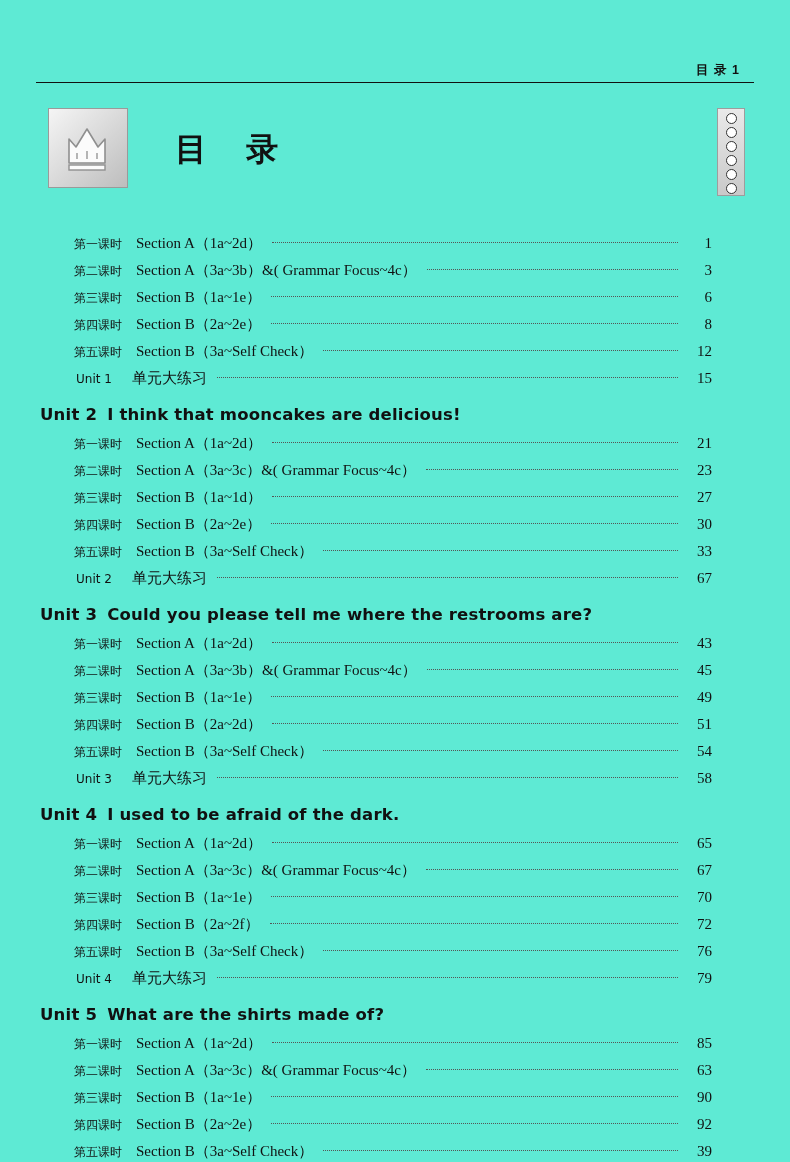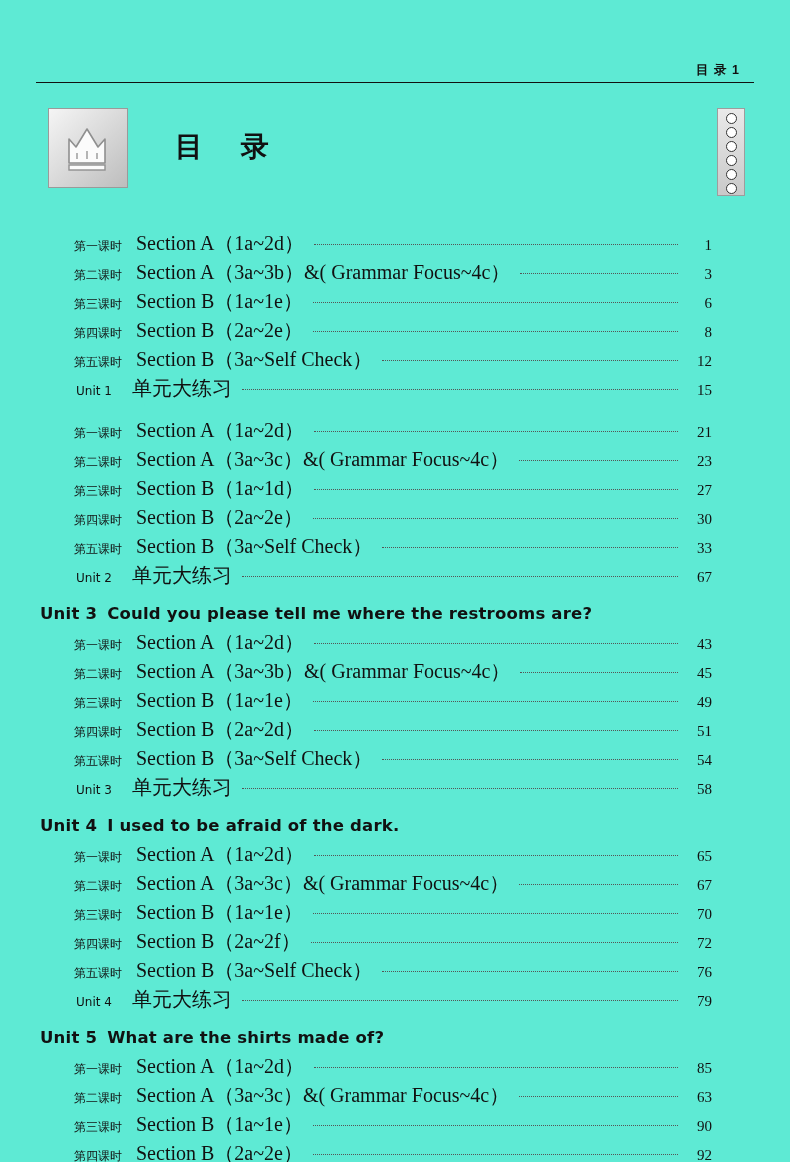--- a/index.html
+++ b/index.html
@@ -54,21 +54,21 @@
     border: 1px solid #9a9a9a;
   }
   .logo-box svg { display: block; }
 
   
   .doc-title {
     position: absolute;
     left: 175px;
     top: 128px;
     font-family: "DejaVu Sans", sans-serif;
-    font-size: 28px;
+    font-size: 32px;
     font-weight: bold;
     letter-spacing: 14px;
     color: #111;
   }
 
   
   .bead-block {
     position: absolute;
     right: 45px;
     top: 108px;
@@ -116,21 +116,21 @@
     line-height: 26px;
     padding-left: 34px;
     white-space: nowrap;
   }
   .toc-row .lesson {
     font-family: "DejaVu Sans", sans-serif;
     font-size: 12px;
   }
   .toc-row .section {
     font-family: "Liberation Serif", serif;
-    font-size: 20px;
+    font-size: 15px;
     margin-left: 14px;
   }
   .dots {
     flex: 1;
     margin: 0 8px 0 10px;
     overflow: hidden;
     position: relative;
     height: 1em;
   }
   .dots::after {
@@ -212,20 +212,21 @@
           <span class="pageno">12</span>
         </div>
         <div class="toc-row summary">
           <span class="lesson">Unit 1</span>
           <span class="section">单元大练习</span>
           <span class="dots"></span>
           <span class="pageno">15</span>
         </div>
       </div>
       <div class="unit-block">
+        <div class="unit-title"><span class="unit-num">Unit 2</span><span>I think that mooncakes are delicious!</span></div>
         <div class="toc-row">
           <span class="lesson">第一课时</span>
           <span class="section">Section A（1a~2d）</span>
           <span class="dots"></span>
           <span class="pageno">21</span>
         </div>
         <div class="toc-row">
           <span class="lesson">第二课时</span>
           <span class="section">Section A（3a~3c）&amp;( Grammar Focus~4c）</span>
           <span class="dots"></span>

